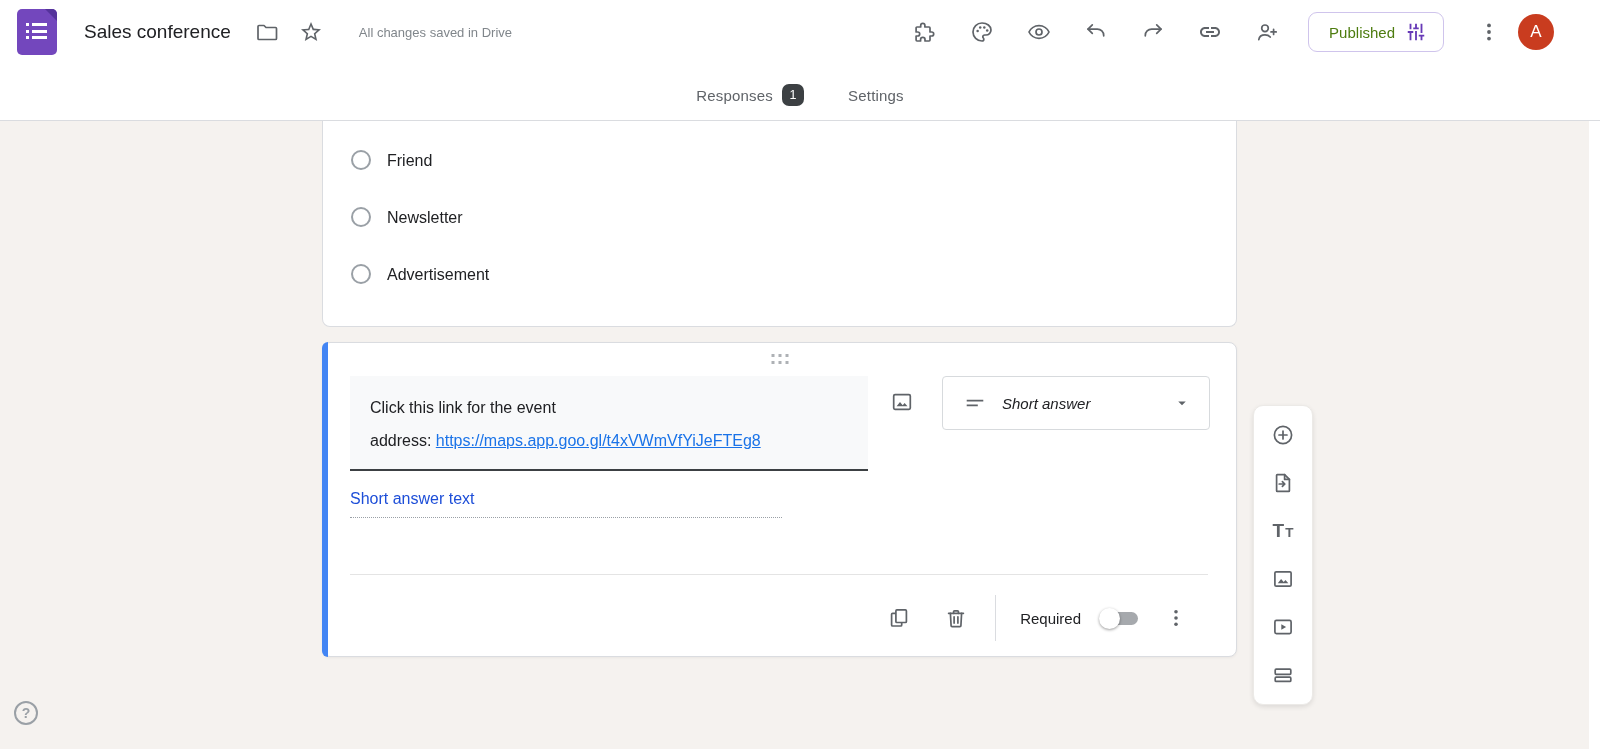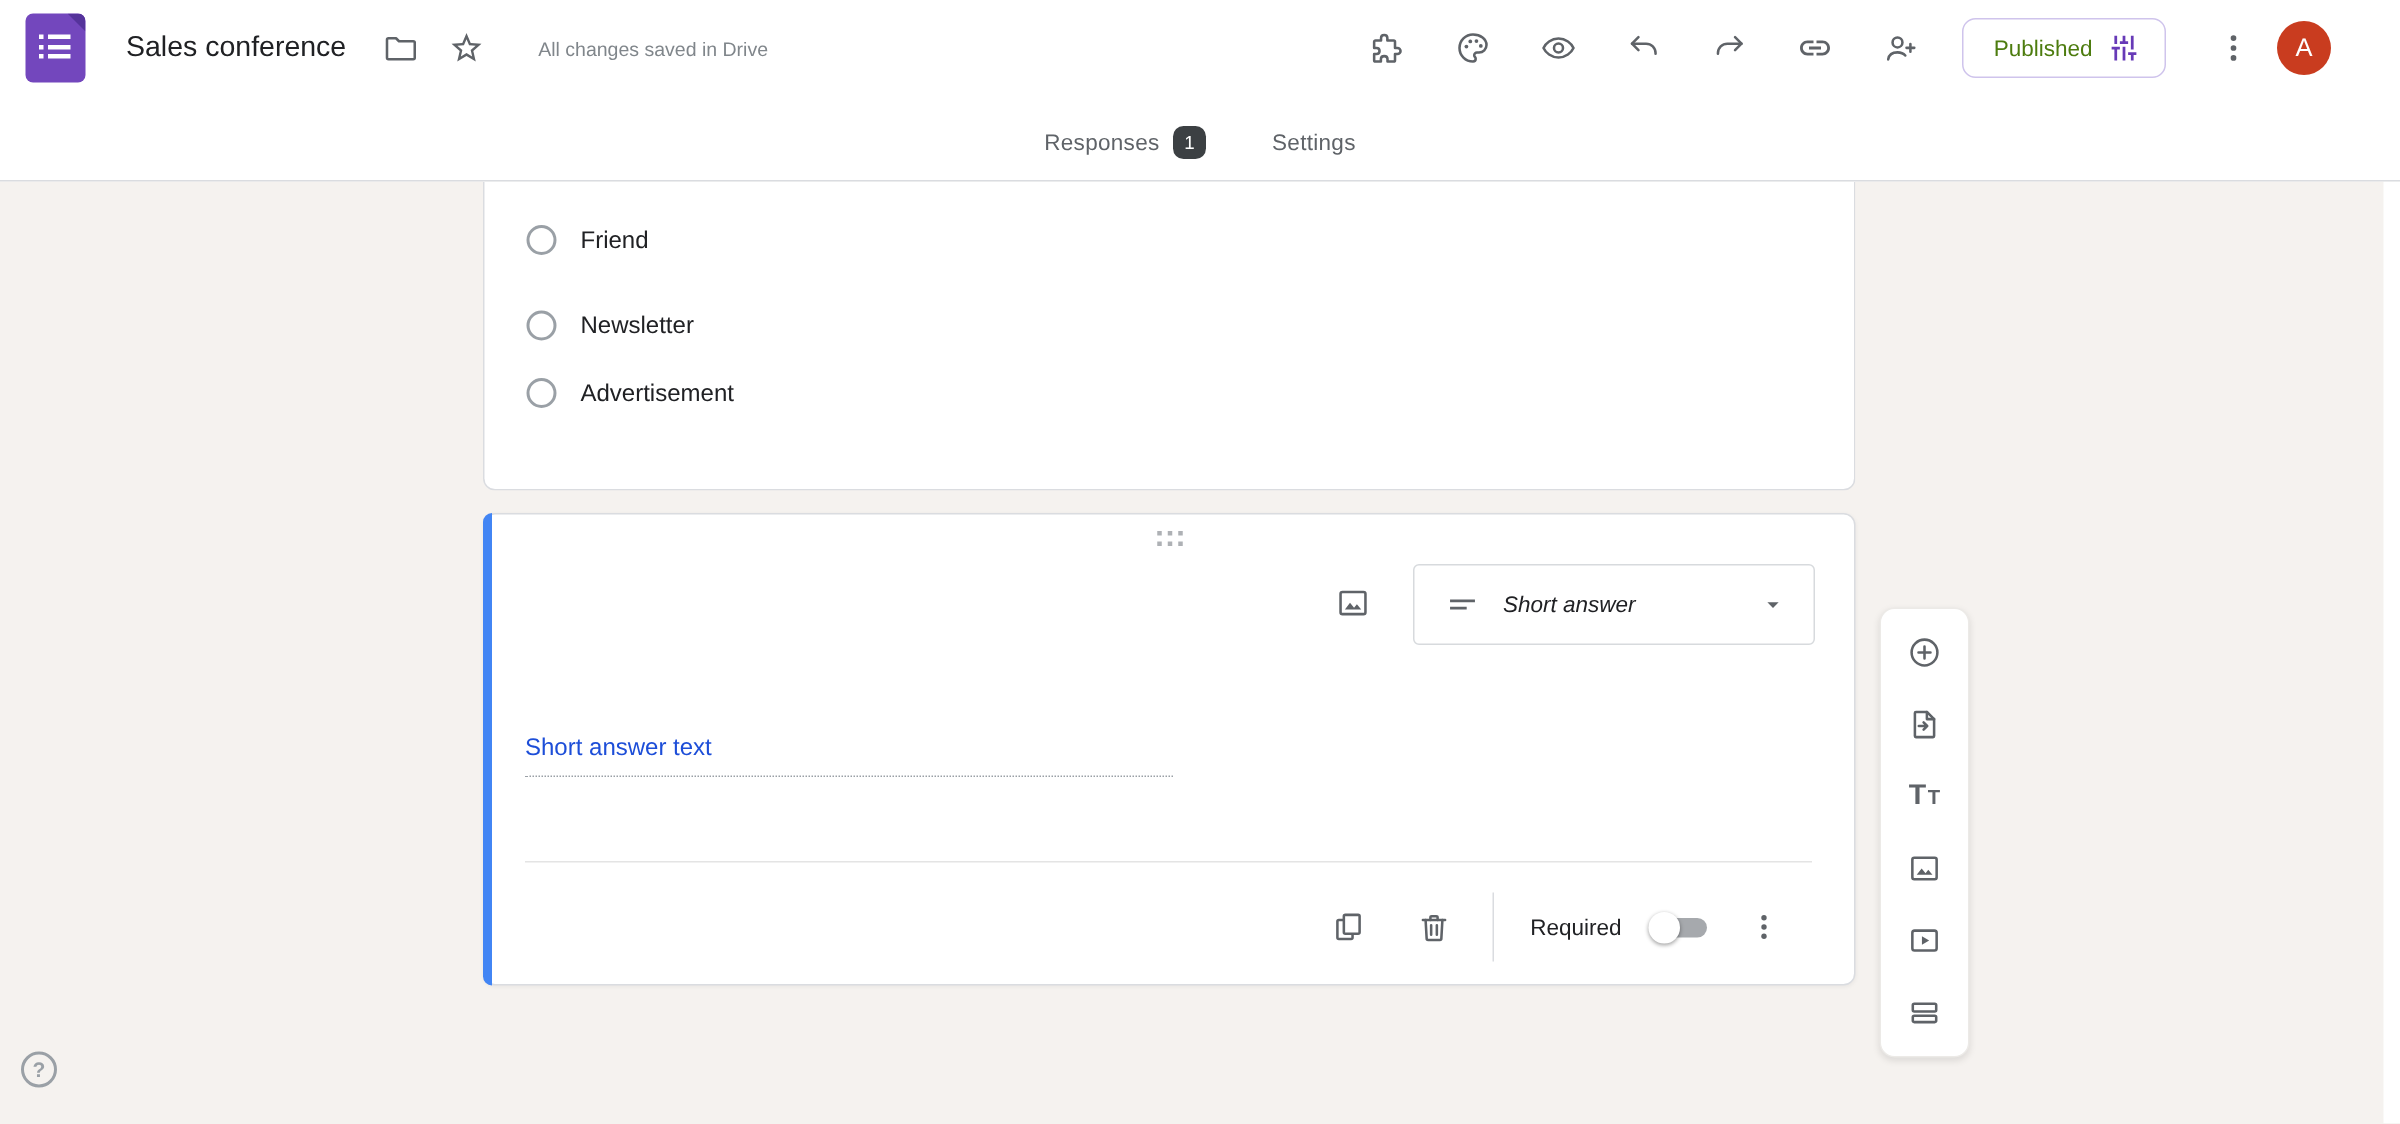--- a/index.html
+++ b/index.html
@@ -261,37 +261,41 @@
 
 <div class="card-prev">
   <div class="radio-row" style="top:23px">
     <div class="radio-circle"></div>
     <div class="radio-label">Friend</div>
   </div>
   <div class="radio-row" style="top:80px">
     <div class="radio-circle"></div>
     <div class="radio-label">Newsletter</div>
   </div>
-  <div class="radio-row" style="top:125px">
+  <div class="radio-row" style="top:137px">
     <div class="radio-circle"></div>
     <div class="radio-label">Advertisement</div>
   </div>
 </div>
 
 <div class="card-sel">
   <div class="sel-bar"></div>
   <div class="drag-handle">
     <i></i>
       <i></i>
       <i></i>
       <i></i>
       <i></i>
       <i></i>
   </div>
 
+  <div class="q-title-input">
+    <span>Click this link for the event</span><br>
+    <span>address: </span><a>https://maps.app.goo.gl/t4xVWmVfYiJeFTEg8</a>
+  </div>
 
   <div class="icon-btn q-img-btn">
     <svg viewBox="0 0 24 24">
       <rect class="ic" x="3.7" y="4.6" width="16.6" height="14.8" rx="1.3"></rect>
       <path class="icf" d="M6.6 16.3l3.4-4.4 2.7 3.3 1.9-2.3 2.9 3.4z"></path>
     </svg>
   </div>
 
   <div class="type-select">
     <svg class="t-icon" viewBox="0 0 24 24">

